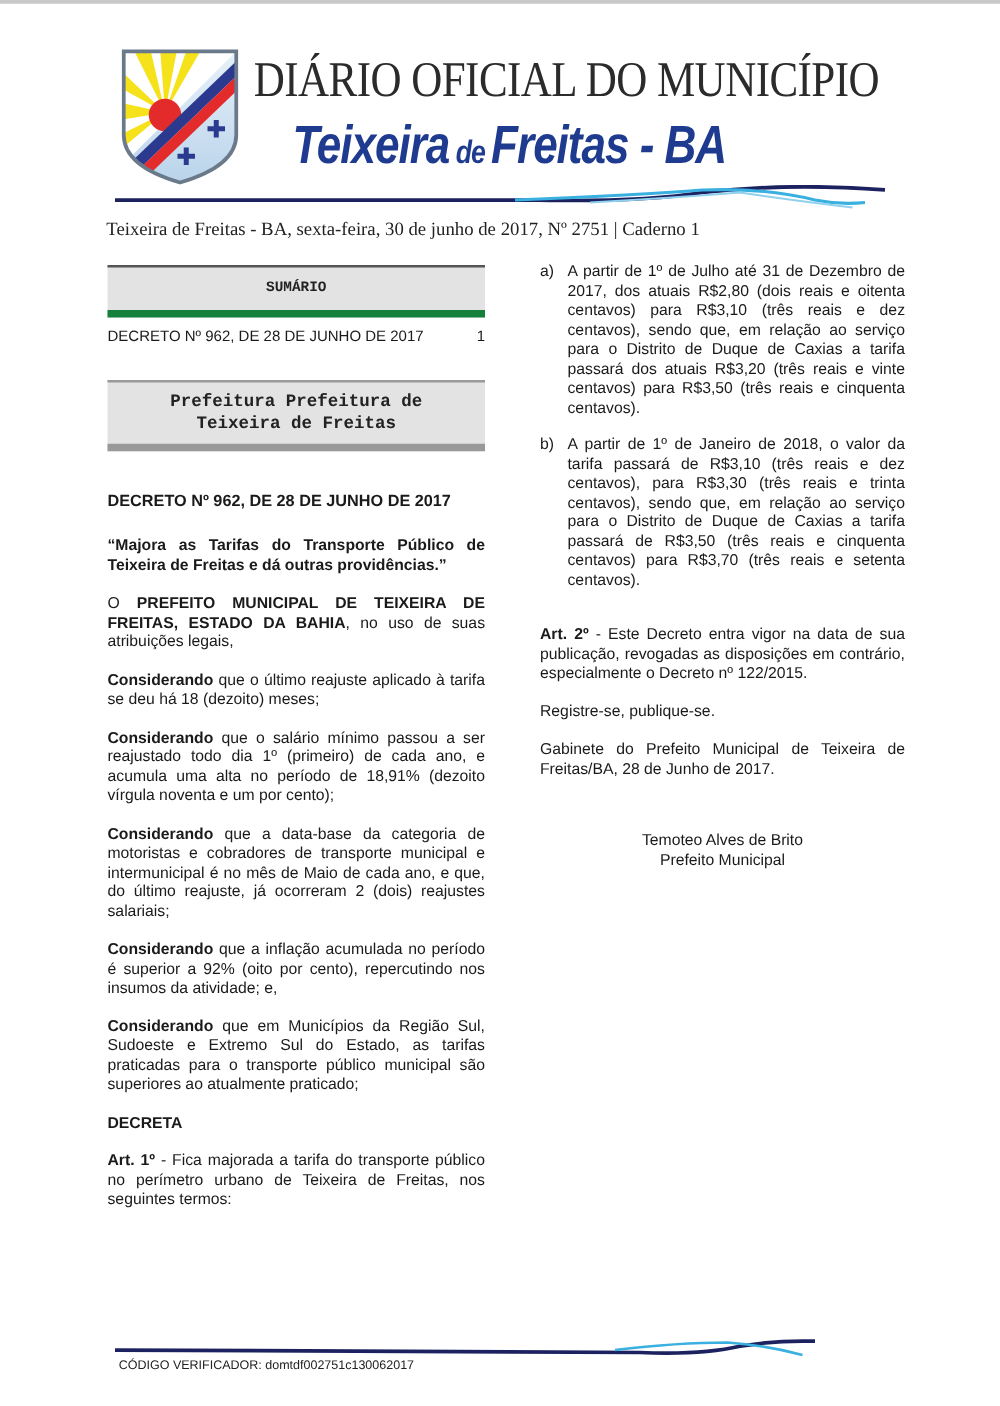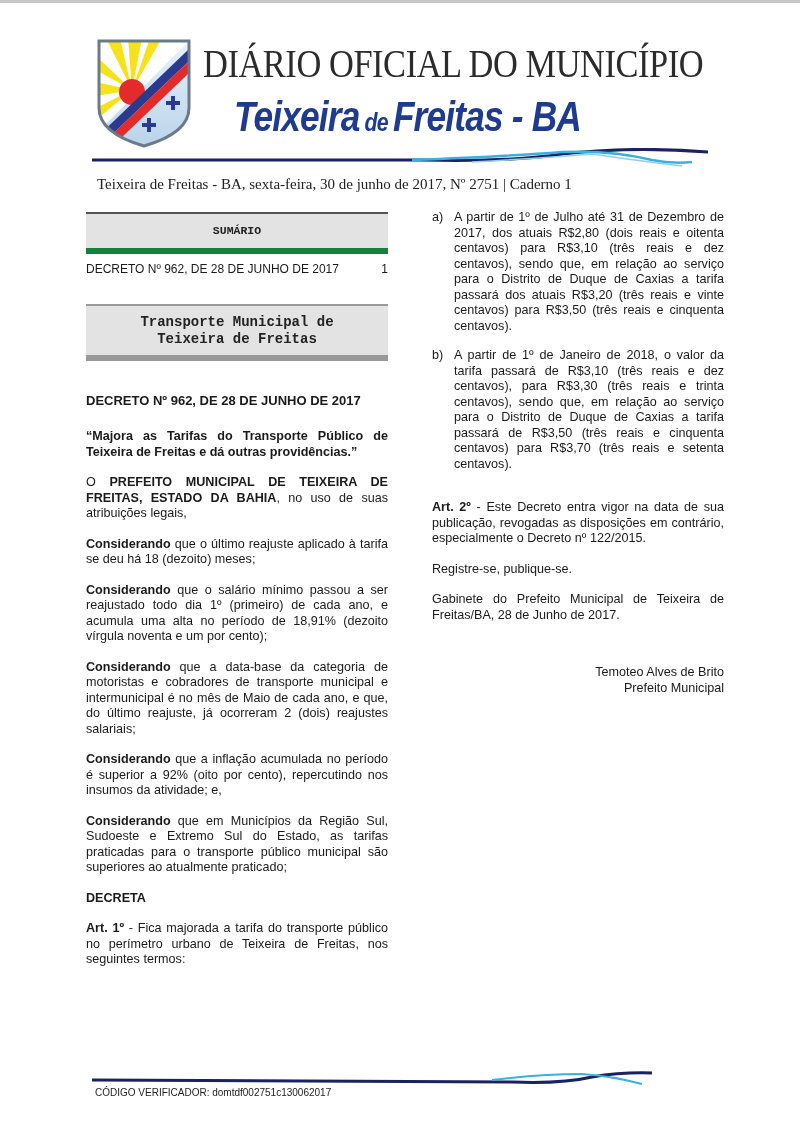--- a/index.html
+++ b/index.html
@@ -8,40 +8,40 @@
   .topbar { position: absolute; left: 0; top: 0; width: 800px; height: 3px; background: #c8c8c8; }
   .logo { position: absolute; left: 96px; top: 38px; width: 96px; height: 110px; }
   .mast-title { position: absolute; left: 203px; top: 40px; font-family: "Liberation Serif", serif;
                 font-size: 40px; letter-spacing: -0.5px; color: #2b2b2b; transform: scaleX(0.86);
                 transform-origin: left top; white-space: nowrap; }
   .mast-sub { position: absolute; left: 234px; top: 92px; font-family: "Liberation Sans", sans-serif;
               font-weight: bold; font-style: italic; font-size: 43px; color: #1f3b8f;
               transform: scaleX(0.82); transform-origin: left top; white-space: nowrap; letter-spacing: -1px; }
   .mast-sub .de { font-size: 26px; }
   .wave { position: absolute; left: 92px; top: 148px; width: 616px; height: 22px; }
-  .edition { position: absolute; left: 97px; top: 176px; font-family: "Liberation Serif", serif;
+  .edition { position: absolute; left: 85px; top: 176px; font-family: "Liberation Serif", serif;
              font-size: 15px; color: #222; white-space: nowrap; }
   .col { position: absolute; font-size: 12.6px; line-height: 15.5px; }
   .left { left: 86px; top: 212px; width: 302px; }
   .right { left: 432px; top: 210px; width: 292px; }
   .box { background: #e3e3e3; border-top: 2px solid #555; border-bottom: 6px solid #15803d;
          font-family: "Liberation Mono", monospace; font-weight: bold; text-align: center; color: #222; }
   .sum-box { height: 34px; line-height: 34px; font-size: 11.5px; }
   .pag { font-family: "Liberation Mono", monospace; font-weight: bold; font-size: 11px; text-align: right;
          margin-top: 6px; }
   .sum-row { display: flex; justify-content: space-between; font-size: 12px; margin-top: 8px; }
   .pref-box { margin-top: 26px; padding: 8px 0 7px; font-size: 14px; line-height: 17px; border-top-color: #999; border-bottom-color: #999; }
   p { margin: 0 0 15px 0; text-align: justify; }
   .h-dec { font-weight: bold; font-size: 13px; margin-top: 32px; margin-bottom: 14px; }
   .quote { font-weight: bold; margin-top: 21px; }
   b { font-weight: bold; }
   .item { display: flex; margin-bottom: 14px; }
   .item .lbl { width: 22px; flex: none; }
   .item .txt { text-align: justify; flex: 1; }
-  .sig { text-align: right; margin-top: 42px; }
+  .sig { text-align: center; margin-top: 42px; }
   .footer-line { position: absolute; left: 92px; top: 1068px; width: 560px; height: 24px; }
   .code { position: absolute; left: 95px; top: 1087px; font-size: 10px; color: #222; white-space: nowrap; }
 </style>
 </head>
 <body>
 
 <div class="topbar"></div>
 
 <svg class="logo" viewBox="0 0 96 110">
   <defs>
@@ -88,21 +88,21 @@
 
 <div class="edition">Teixeira de Freitas - BA, sexta-feira, 30 de junho de 2017, Nº 2751 | Caderno 1</div>
 
 <div class="col left">
   <div class="box sum-box">SUMÁRIO</div>
   <div class="sum-row">
     <span>DECRETO Nº 962, DE 28 DE JUNHO DE 2017</span>
     <span>1</span>
   </div>
   <div class="box pref-box">
-    <div>Transporte Municipal de</div>
+    <div>Prefeitura Prefeitura de</div>
     <div>Teixeira de Freitas</div>
   </div>
 
   <div class="h-dec">DECRETO Nº 962, DE 28 DE JUNHO DE 2017</div>
   <p class="quote">“Majora as Tarifas do Transporte Público de Teixeira de Freitas e dá outras providências.”</p>
   <p><span>O </span><b>PREFEITO MUNICIPAL DE TEIXEIRA DE FREITAS, ESTADO DA BAHIA</b><span>, no uso de suas atribuições legais,</span></p>
   <p><b>Considerando</b><span> que o último reajuste aplicado à tarifa se deu há 18 (dezoito) meses;</span></p>
   <p><b>Considerando</b><span> que o salário mínimo passou a ser reajustado todo dia 1º (primeiro) de cada ano, e acumula uma alta no período de 18,91% (dezoito vírgula noventa e um por cento);</span></p>
   <p><b>Considerando</b><span> que a data-base da categoria de motoristas e cobradores de transporte municipal e intermunicipal é no mês de Maio de cada ano, e que, do último reajuste, já ocorreram 2 (dois) reajustes salariais;</span></p>
   <p><b>Considerando</b><span> que a inflação acumulada no período é superior a 92% (oito por cento), repercutindo nos insumos da atividade; e,</span></p>

